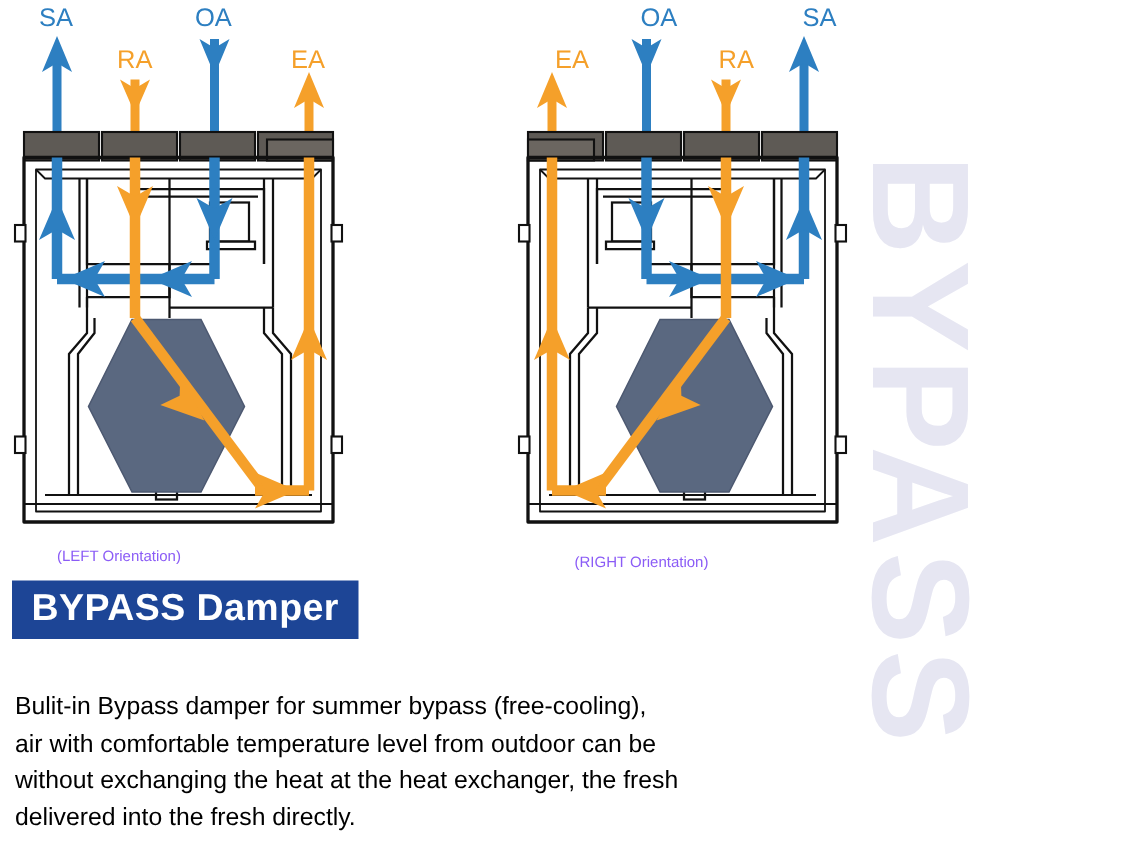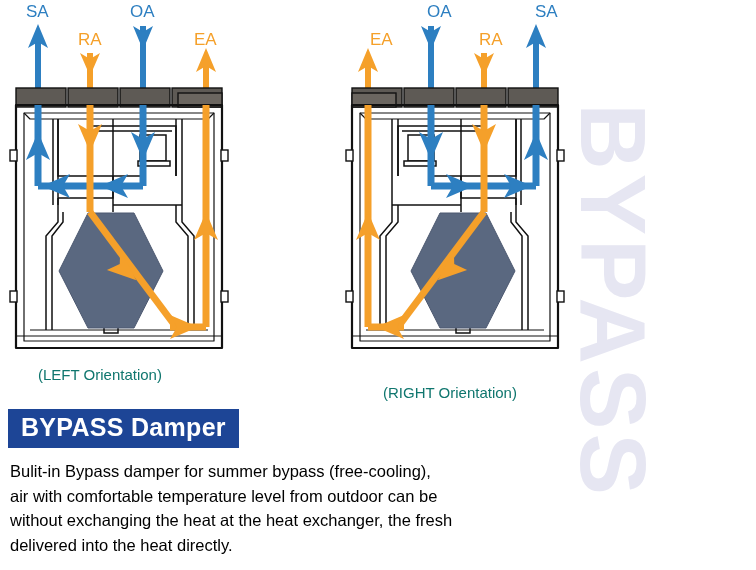--- a/index.html
+++ b/index.html
@@ -35,31 +35,31 @@
   }
 
   
   .unit-wrap { position: absolute; top: 0; }
   #unit-left  { left: 0px;   width: 330px; height: 392px; }
   #unit-right { left: 336px; width: 330px; height: 392px; }
   .unit-wrap svg { display: block; }
 
   .caption {
     position: absolute;
-    font-size: 15px;
-    color: #0f766e;
+    font-size: 10px;
+    color: #8b5cf6;
     white-space: nowrap;
   }
   #caption-left  { left: 38px;  top: 366px; }
-  #caption-right { left: 383px; top: 384px; }
+  #caption-right { left: 383px; top: 370px; }
 
   
   .banner {
     position: absolute;
-    left: 8px; top: 409px;
+    left: 8px; top: 387px;
     padding: 5px 13px 7px 13px;
     background: #1d4596;
     color: #ffffff;
     font-size: 25px;
     font-weight: bold;
     letter-spacing: 0.3px;
     line-height: 1.08;
   }
 
   
@@ -323,16 +323,16 @@
   <div class="caption" style="left:535px; top:2px; color:#2d7fc1; font-size:17px;">SA</div>
 
   <div class="caption" id="caption-right">(RIGHT Orientation)</div>
 
   <div class="banner">BYPASS Damper</div>
 
   <div class="body-copy">
     <p>Bulit-in Bypass damper for summer bypass (free-cooling),</p>
     <p>air with comfortable temperature level from outdoor can be</p>
     <p>without exchanging the heat at the heat exchanger, the fresh</p>
-    <p>delivered into the heat directly.</p>
+    <p>delivered into the fresh directly.</p>
   </div>
 
 </div>
 
 </body></html>

